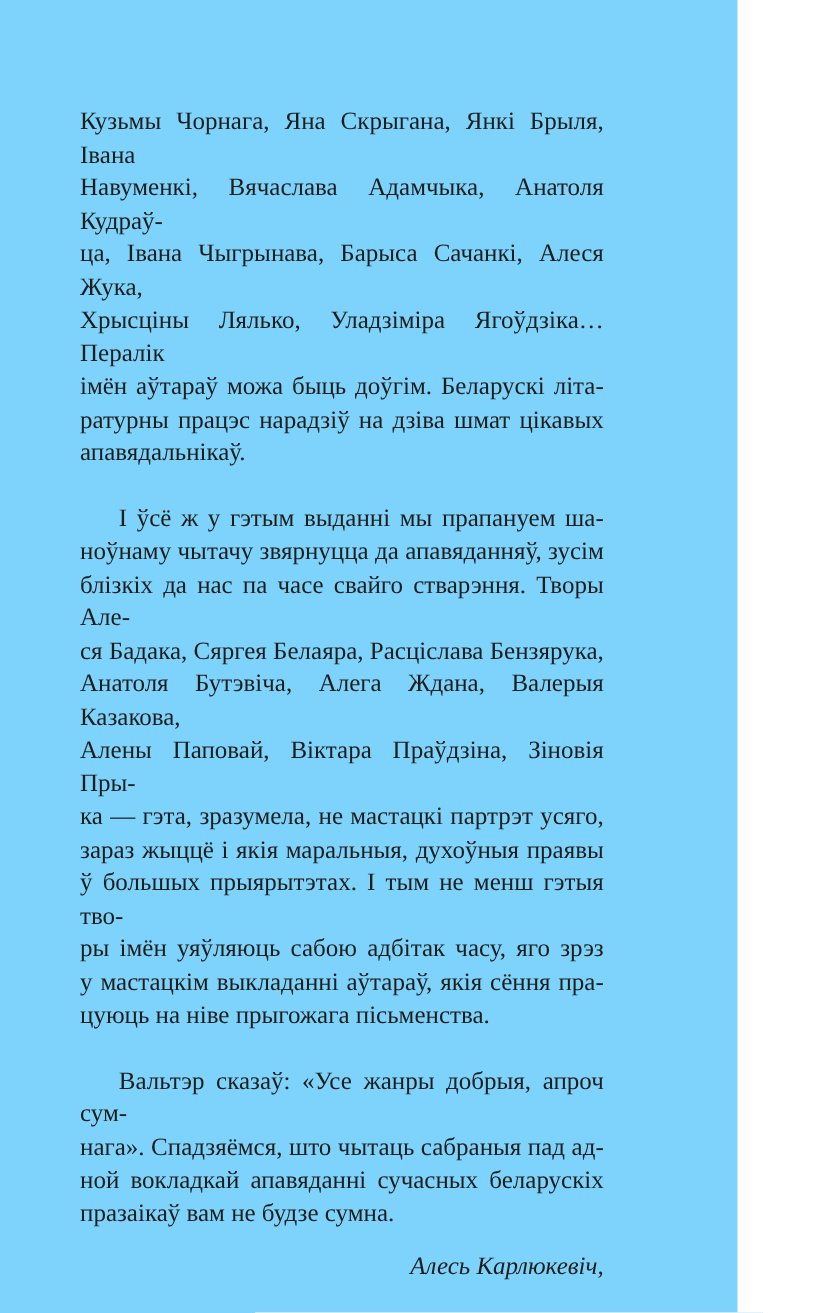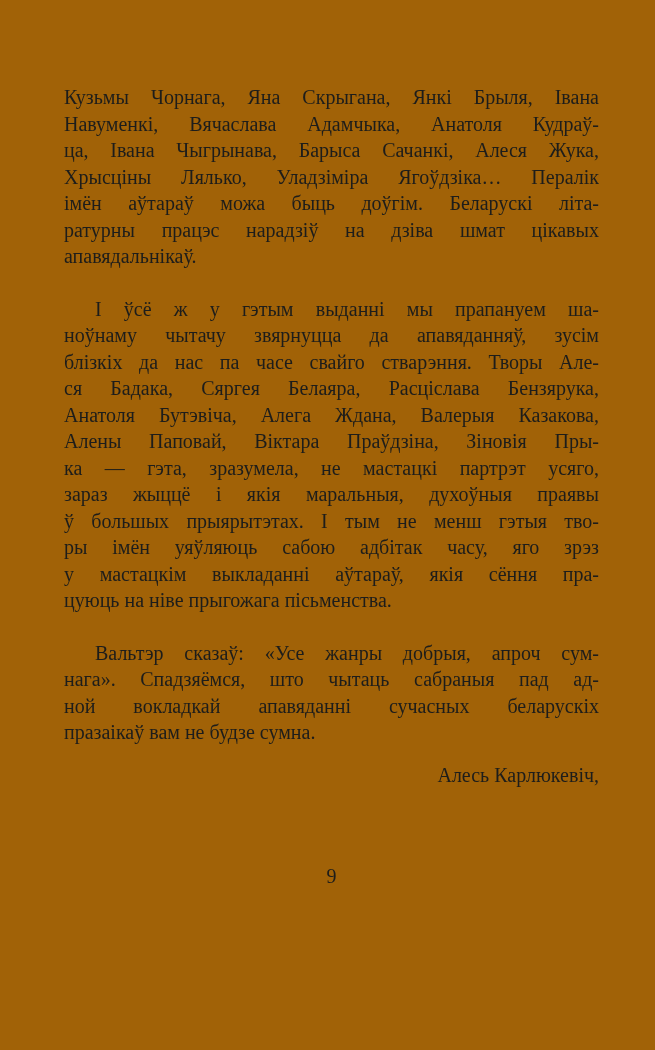--- a/index.html
+++ b/index.html
@@ -2,25 +2,25 @@
 <html><head>
 <meta charset="utf-8">
 <style>
   html, body {
     margin: 0;
     padding: 0;
     background: #ffffff;
   }
   .book-page {
     position: relative;
-    width: 655px;
+    width: 590px;
     height: 1050px;
-    background: #a16207;
+    background: #7dd3fc;
     box-sizing: border-box;
-    padding: 84px 56px 0 64px;
+    padding: 84px 107px 0 64px;
     font-family: "Liberation Serif", "DejaVu Serif", serif;
     font-size: 20px;
     line-height: 26.5px;
     color: #1d1d1b;
     overflow: hidden;
   }
   .para {
     margin: 0 0 26px 0;
   }
   .para.no-gap {
@@ -31,20 +31,21 @@
     text-align-last: justify;
     text-justify: inter-word;
   }
   .para .line.line-last {
     text-align-last: left;
   }
   .para.indent .line:first-child {
     text-indent: 31px;
   }
   .signature {
+    font-style: italic;
   }
   .signature .line,
   .signature .line.line-last {
     text-align: right;
     text-align-last: right;
   }
   .page-number {
     margin-top: 75px;
     text-align: center;
   }

